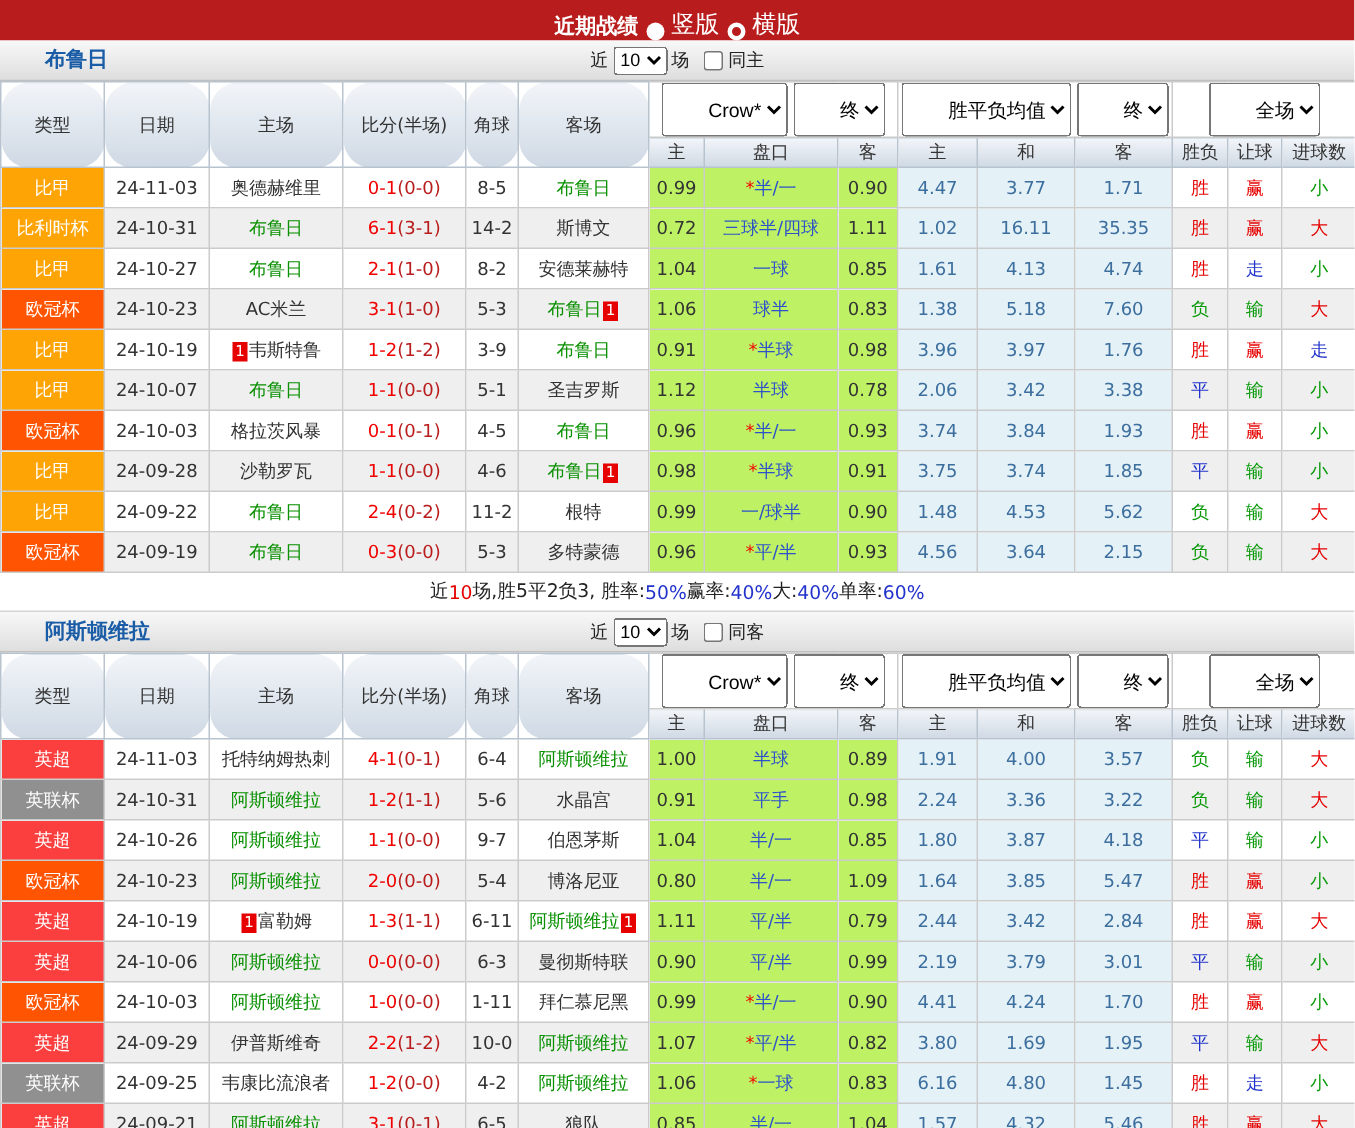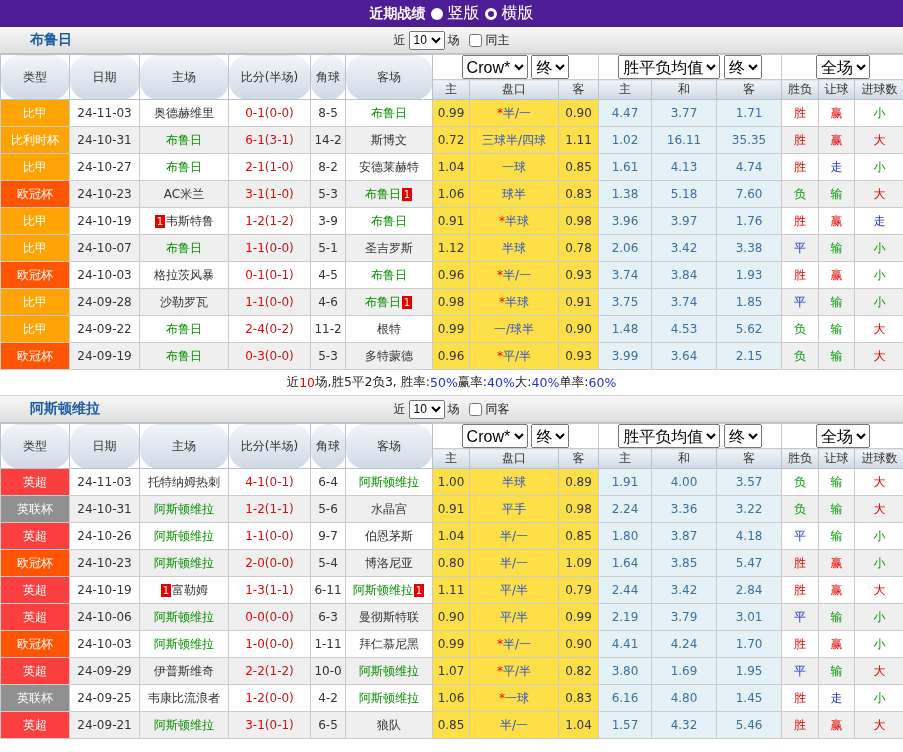--- a/index.html
+++ b/index.html
@@ -1,37 +1,37 @@
 <!DOCTYPE html>
 <html><head>
 <meta charset="utf-8">
 <style>
   * { box-sizing: border-box; }
   body { margin:0; width:903px; font-family:"DejaVu Sans","Liberation Sans",sans-serif; background:#fff; }
-  .topbar { height:27px; background:#4c1d95; display:flex; align-items:center; justify-content:center; gap:5px; }
+  .topbar { height:27px; background:#b91c1c; display:flex; align-items:flex-end; justify-content:center; gap:5px; }
   .topbar .title { color:#fff; font-weight:bold; font-size:14px; }
   .topbar .rlabel { color:#fff; font-size:16px; }
   .radio-dot { width:12px; height:12px; border-radius:50%; background:#fff; display:inline-block; }
   .radio-ring { width:12px; height:12px; border-radius:50%; border:3px solid #fff; background:transparent; display:inline-block; }
   .secbar { position:relative; height:27px; background:linear-gradient(#F8F8F8,#DEDEDE); border-bottom:1px solid #C0C0C0; display:flex; align-items:center; }
   .secbar .team { position:absolute; left:30px; color:#1A5DA6; font-weight:bold; font-size:14px; }
   .secbar .filters { margin:0 auto; display:flex; align-items:center; gap:3px; font-size:12px; color:#222; }
   .secbar select { font-size:12px; height:19px; }
   .secbar input[type=checkbox] { width:13px; height:13px; accent-color:#1673E6; margin:0 1px 0 6px; vertical-align:middle; }
   table { border-collapse:collapse; table-layout:fixed; width:903px; font-size:12px; }
   td, th { border:1px solid #CBCBCB; text-align:center; padding:0; overflow:hidden; white-space:nowrap; font-weight:normal; }
   thead th.sel { background:#fff; height:22px; }
   thead th.lbl { background:linear-gradient(#F2F5F9,#CFD9E4); height:20px; color:#333; border-color:#B7C3CF; }
   thead th.side { background:linear-gradient(#F2F5F9,#CFD9E4); color:#333; border-color:#B7C3CF;border-radius:19px; }
-  thead select { font-size:16px; height:24px; }
+  thead select { font-size:13px; height:36px;padding-left:26px; }
   tbody td { height:27px; }
   tr.odd td { background:#FFFFFF; }
   tr.even td { background:#EFEFEF; }
   tbody td.type { color:#fff; }
-  tbody tr td.crow { background:#fde047;margin-left:44px; }
+  tbody tr td.crow { background:#bef264;margin-left:44px; }
   tbody tr td.avg { background:#E4F1F7; color:#3D6F9E; }
   .focus { color:#089000; }
   .plain { color:#333; }
   .score-main { color:#F20000; }
   .score-half { color:#b91c1c; }
   .hcap { color:#2E53C9; }
   .star { color:#F20000; }
   .badge { display:inline-block; background:#E60000; color:#fff; font-size:10px; min-width:10px; height:13px; line-height:13px; padding:0 1px; margin:0 1px; }
   .c-red { color:#E60000; } .c-blue { color:#2233CC; } .c-green { color:#0A9A0A; } .c-black { color:#222; }
   .summary { height:26px; display:flex; align-items:center; justify-content:center; font-size:12.5px; color:#222; border-bottom:1px solid #D5D5D5; }
@@ -266,21 +266,21 @@
           <tr class="even">
             <td class="type" style="background: rgb(255, 85, 2);">欧冠杯</td>
             <td class="plain">24-09-19</td>
             <td><span class="focus">布鲁日</span></td>
             <td><span class="score-main">0-3</span><span class="score-half">(0-0)</span></td>
             <td class="plain">5-3</td>
             <td><span class="plain">多特蒙德</span></td>
             <td class="crow plain">0.96</td>
             <td class="crow"><span class="star">*</span><span class="hcap">平/半</span></td>
             <td class="crow plain">0.93</td>
-            <td class="avg">3.99</td>
+            <td class="avg">4.56</td>
             <td class="avg">3.64</td>
             <td class="avg">2.15</td>
             <td class="c-green">负</td>
             <td class="c-green">输</td>
             <td class="c-red">大</td>
           </tr>
         </tbody>
     </table>
     <div class="summary">
         <span class="c-black">近</span>

